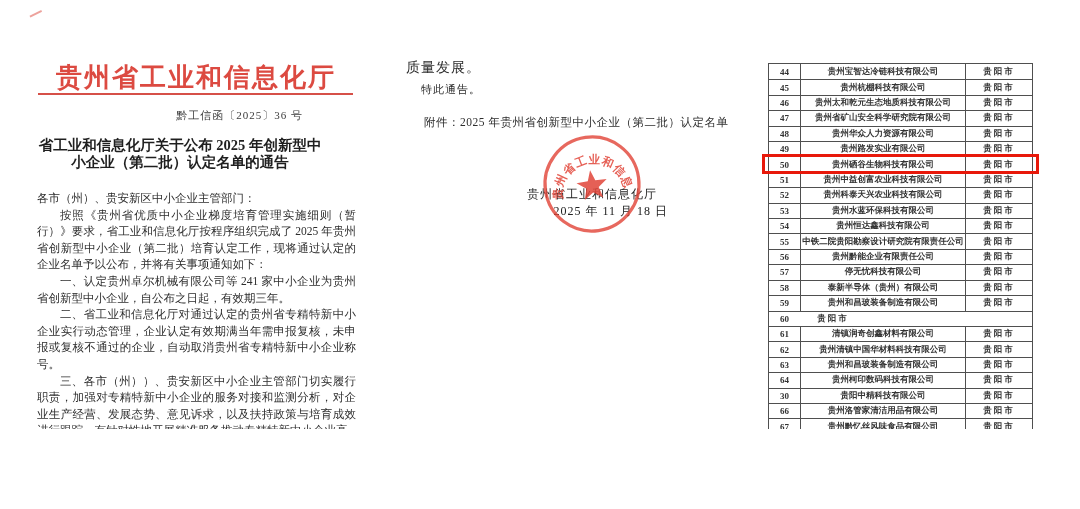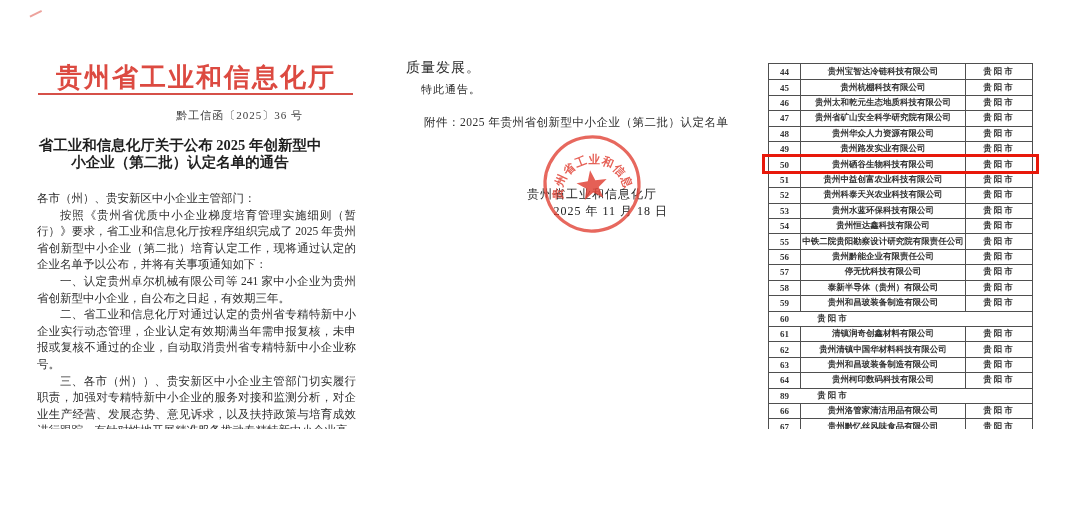--- a/index.html
+++ b/index.html
@@ -189,21 +189,22 @@
         <span class="cell no">63</span>
         <span class="cell name">贵州和昌玻装备制造有限公司</span>
         <span class="cell city">贵阳市</span>
       </div>
       <div class="trow">
         <span class="cell no">64</span>
         <span class="cell name">贵州柯印数码科技有限公司</span>
         <span class="cell city">贵阳市</span>
       </div>
       <div class="trow">
-        <span class="cell no">89</span>
+        <span class="cell no">30</span>
+        <span class="cell name">贵阳中精科技有限公司</span>
         <span class="cell city">贵阳市</span>
       </div>
       <div class="trow">
         <span class="cell no">66</span>
         <span class="cell name">贵州洛管家清洁用品有限公司</span>
         <span class="cell city">贵阳市</span>
       </div>
       <div class="trow">
         <span class="cell no">67</span>
         <span class="cell name">贵州黔忆丝风味食品有限公司</span>

